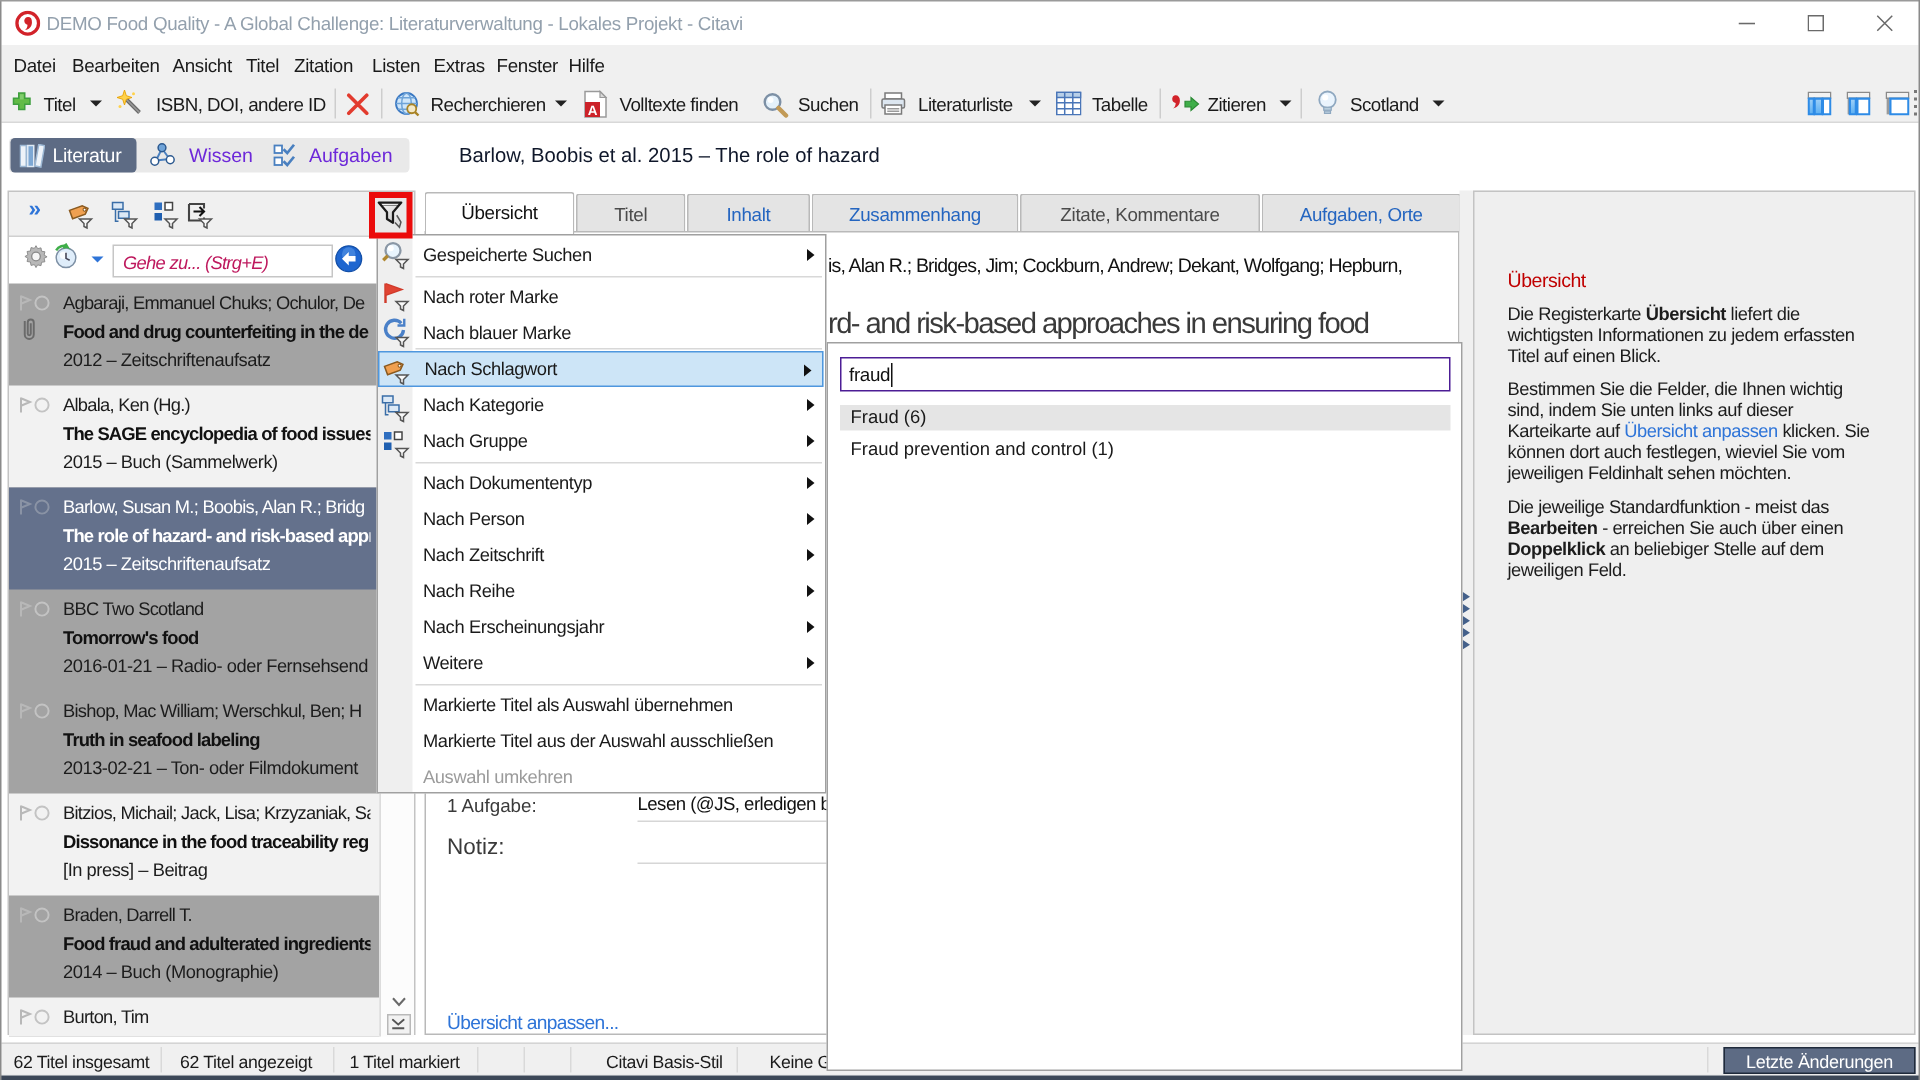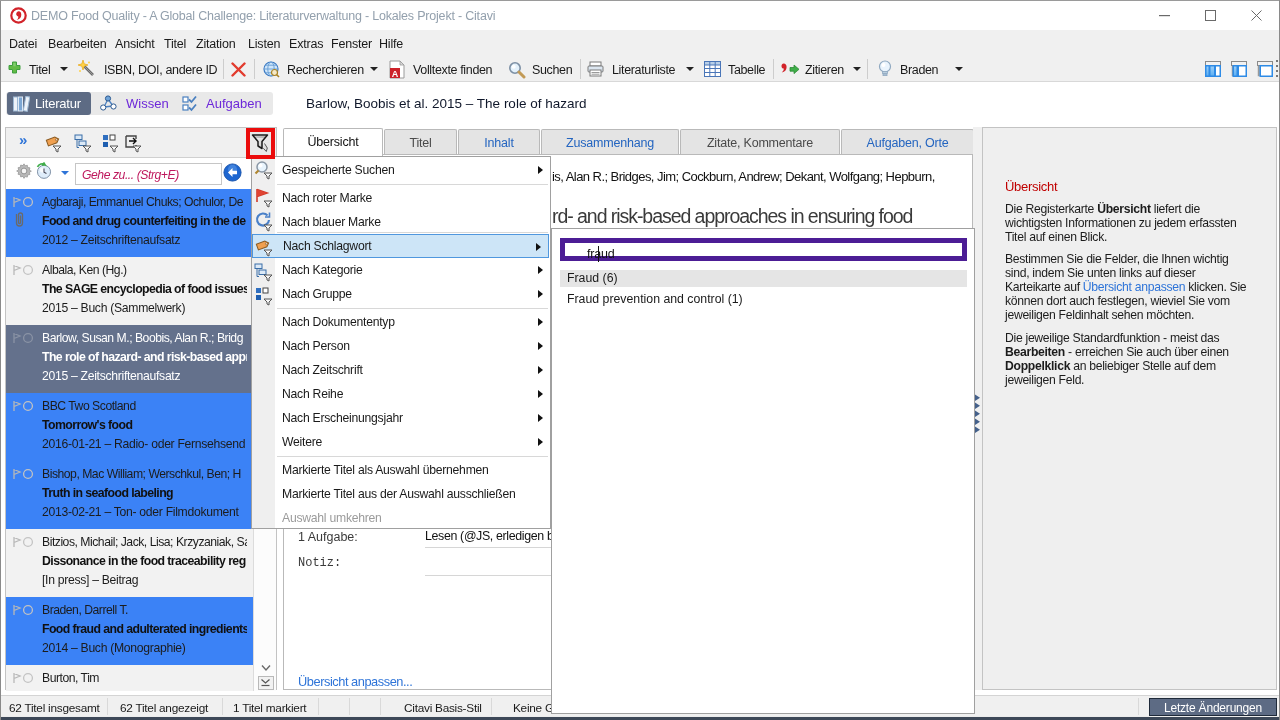--- a/index.html
+++ b/index.html
@@ -27,21 +27,21 @@
 #navlit { position:absolute; left:6px; top:10px; width:84px; height:23px; background:#5d6b84; border-radius:3px; }
 #navlit span { position:absolute; left:28px; top:4px; color:#fff; font-size:13px; letter-spacing:-0.2px; }
 .navtab { position:absolute; top:14px; font-size:13px; color:#6d28d9; }
 #rectitle { position:absolute; left:305px; top:14px; font-size:13.5px; color:#0f172a; white-space:nowrap; }
 
 
 #leftpanel { position:absolute; left:5px; top:127px; width:272px; height:563px; background:#fff; border:1px solid #c3c3c3; }
 #lefttoolbar { position:absolute; left:0; top:0; width:270px; height:30px; background:#f0f0f0; border-bottom:1px solid #d0d0d0; }
 #searchrow { position:absolute; left:0; top:30px; width:270px; height:31px; background:#fff; }
 #gehezu { position:absolute; left:69px; top:5px; width:147px; height:22px; border:1px solid #c6c6c6; background:#fff; font-style:italic; color:#be185d; font-size:12.2px; letter-spacing:-0.45px; padding:4px 0 0 6px; }
-#list { position:absolute; left:0; top:61px; width:247px; height:502px; background:#3b82f6; overflow:hidden; }
+#list { position:absolute; left:0; top:61px; width:247px; height:502px; background:#a3a3a3; overflow:hidden; }
 .item { position:absolute; left:0; width:247px; height:68px; overflow:hidden; }
 .item .l1 { position:absolute; left:36px; top:6px;  width:205px; overflow:hidden; font-size:12.2px; letter-spacing:-0.48px; color:#1c1c1c; white-space:nowrap; }
 .item .l2 { position:absolute; left:36px; top:25px; width:205px; overflow:hidden; font-size:12.3px; letter-spacing:-0.58px; font-weight:bold; color:#111; white-space:nowrap; }
 .item .l3 { position:absolute; left:36px; top:44px; width:205px; overflow:hidden; font-size:12.2px; letter-spacing:-0.3px; color:#1c1c1c; white-space:nowrap; }
 .item.sel { background:#64718c; }
 .item.sel .l1, .item.sel .l2, .item.sel .l3 { color:#fff; }
 .item.alt { background:#f2f2f2; }
 .flagrow { position:absolute; left:7px; top:7px; }
 #lscroll { position:absolute; left:247px; top:61px; width:23px; height:502px; background:#fcfcfc; border-left:1px solid #dcdcdc; }
 
@@ -75,21 +75,21 @@
 .mi { position:absolute; left:0; width:298px; height:24px; }
 .mi span.txt { position:absolute; left:30px; top:5px; font-size:12.2px; letter-spacing:-0.25px; color:#1a1a1a; white-space:nowrap; }
 .mi.hl { background:#cde5f7; border:1px solid #4f97de; }
 .mi.hl span.txt { top:4px; }
 .mi .arr { position:absolute; right:7px; top:8px; width:0; height:0; border-top:4px solid transparent; border-bottom:4px solid transparent; border-left:5px solid #111; }
 .msep { position:absolute; left:25px; width:271px; height:1px; background:#d8d8d8; }
 .gray { color:#9b9b9b !important; }
 
 
 #submenu { position:absolute; left:551px; top:228px; width:424px; height:486px; background:#fff; border:1px solid #a0a0a0; z-index:9; }
-#fraudinput { position:absolute; left:8px; top:9px; width:407px; height:23px; border:5px solid #4c1d95; font-size:12.5px; letter-spacing:-0.2px; color:#111; padding:4px 0 0 22px; background:#fff; }
+#fraudinput { position:absolute; left:8px; top:9px; width:407px; height:23px; border:1px solid #4c1d95; font-size:12.5px; letter-spacing:-0.2px; color:#111; padding:4px 0 0 5px; background:#fff; }
 .smrow { position:absolute; left:8px; width:407px; height:17px; font-size:12.3px; color:#1a1a1a; padding:1px 0 0 7px; }
 
 
 #redframe { position:absolute; left:246px; top:128px; width:29px; height:31px; border:4px solid #eb0c0c; background:#e9e9e9; z-index:11; }
 svg { display:block; }
 </style>
 </head>
 <body>
 <div id="app">
 <div class="abs" style="left:0;top:0;width:1px;height:720px;background:#8a8a8a;z-index:50"></div>
@@ -190,21 +190,21 @@
   </svg>
   <span class="tbtxt" style="left:804px">Zitieren</span>
   <div class="caret" style="left:852px;top:11px"></div>
   <div class="tbsep" style="left:866px"></div>
   <svg class="abs" style="left:877px;top:4px" width="14" height="18" viewBox="0 0 14 18">
     <circle cx="7" cy="6.5" r="5.5" fill="#eaf4fd" stroke="#8fa8c0" stroke-width="1.2"></circle>
     <circle cx="5.5" cy="5" r="2" fill="#fff"></circle>
     <rect x="4.5" y="11.5" width="5" height="2" fill="#b9cede" stroke="#8fa8c0" stroke-width="0.8"></rect>
     <rect x="5" y="14" width="4" height="1.6" fill="#b9cede" stroke="#8fa8c0" stroke-width="0.8"></rect>
   </svg>
-  <span class="tbtxt" style="left:899px">Braden</span>
+  <span class="tbtxt" style="left:899px">Scotland</span>
   <div class="caret" style="left:954px;top:11px"></div>
   <svg class="abs" style="left:1204px;top:5px" width="16" height="16" viewBox="0 0 16 16">
     <defs>
           <linearGradient id="pb" x1="0" y1="0" x2="0" y2="1">
             <stop offset="0" stop-color="#9fd0f8"></stop>
             <stop offset="1" stop-color="#5aaef2"></stop>
           </linearGradient>
         </defs>
     <rect x="0.5" y="0.5" width="15" height="4" fill="#f2f2f2" stroke="#8a8a8a" stroke-width="1"></rect>
     <rect x="0.75" y="4.75" width="3.5" height="10.5" fill="url(#pb)" stroke="#2e8be6" stroke-width="1.5"></rect>
@@ -403,21 +403,21 @@
   <div class="tab" style="left:397px; width:160px">Zitate, Kommentare</div>
   <div class="tab blue" style="left:558px; width:133px">Aufgaben, Orte</div>
 </div>
 <div class="abs" style="left:284px;top:153px;width:98px;height:3px;background:#fff;z-index:4"></div>
 <div id="pane">
   <div class="abs" style="left:268px;top:14px;font-size:13px;letter-spacing:-0.55px;color:#111;white-space:nowrap;">is, Alan R.; Bridges, Jim; Cockburn, Andrew; Dekant, Wolfgang; Hepburn,</div>
   <div class="abs" style="left:268px;top:50px;font-size:19.5px;letter-spacing:-1.05px;color:#3a3a3a;white-space:nowrap;">rd- and risk-based approaches in ensuring food</div>
   <div class="abs" style="left:14px;top:375px;font-size:12.5px;color:#3a3a3a;">1 Aufgabe:</div>
   <div class="abs" style="left:141px;top:374px;font-size:12.4px;letter-spacing:-0.35px;color:#111;white-space:nowrap;">Lesen (@JS, erledigen bi</div>
   <div class="abs" style="left:141px;top:392px;width:410px;height:1px;background:#d6d6d6"></div>
-  <div class="abs" style="left:14px;top:401px;font-size:12px;color:#3a3a3a;font-family:Liberation Mono, monospace;">Notiz:</div>
+  <div class="abs" style="left:14px;top:401px;font-size:15px;color:#3a3a3a;">Notiz:</div>
   <div class="abs" style="left:141px;top:420px;width:410px;height:1px;background:#d6d6d6"></div>
   <div class="abs" style="left:14px;top:519px;font-size:12.8px;letter-spacing:-0.45px;color:#2e74d8;">Übersicht anpassen...</div>
 </div>
 
 <div id="splitter">
   <svg class="abs" style="left:2px;top:267px" width="6" height="42">
     <path d="M0 0.5 L5 3.8 L0 7 Z M0 8.5 L5 11.8 L0 15 Z M0 16.5 L5 19.8 L0 23 Z M0 24.5 L5 27.8 L0 31 Z M0 32.5 L5 35.8 L0 39 Z" fill="#44608a"></path>
   </svg>
 </div>
 

